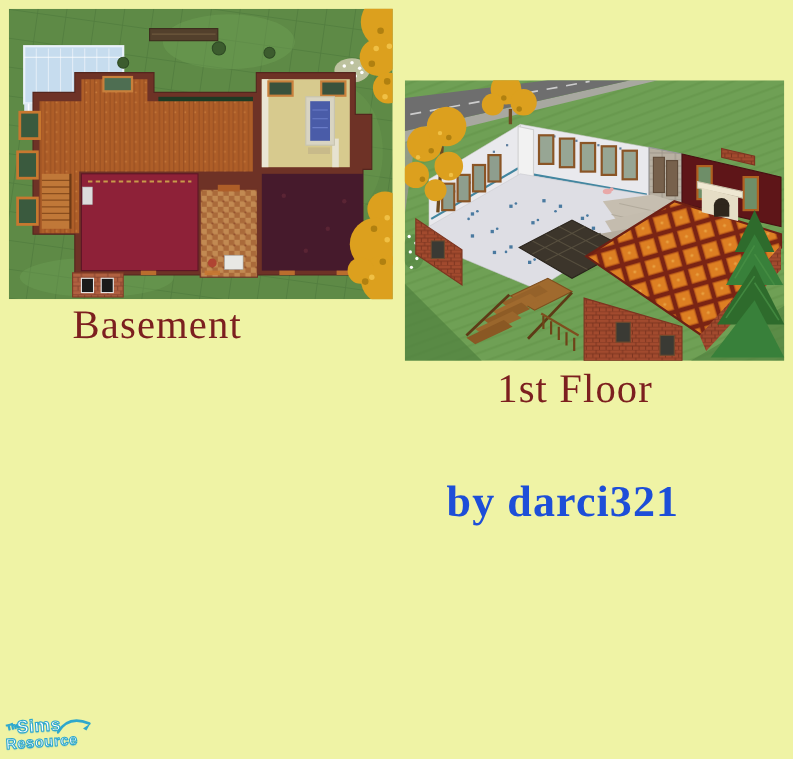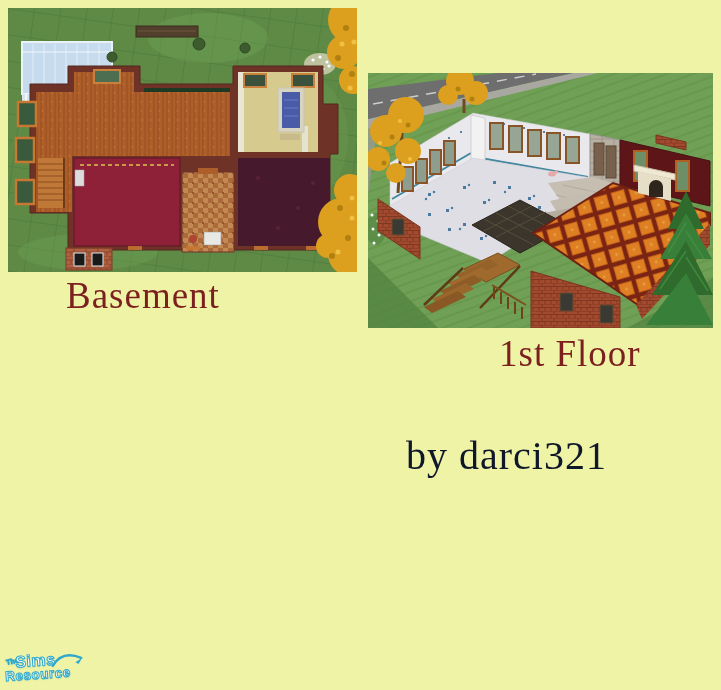--- a/index.html
+++ b/index.html
@@ -434,22 +434,22 @@
         <polygon points="318,118 300,156 336,156" fill="#2E6B2C"></polygon>
         <polygon points="318,140 292,186 344,186" fill="#38803A"></polygon>
         <polygon points="318,168 284,222 345,222" fill="#2E6B2C"></polygon>
         <polygon points="318,200 278,252 345,252" fill="#38803A"></polygon>
         <path d="M300,180 L318,150 M336,186 L318,158 M292,216 L318,178 M340,218 L318,184" stroke="#478F44" stroke-width="1.5" opacity="0.8"></path>
       </g>
     </svg>
   </div>
 
   <div class="caption caption-basement" style="color: rgb(124, 31, 31);">Basement</div>
-  <div class="caption caption-first-floor" style="color: rgb(124, 31, 31); margin-left: 47px;">1st Floor</div>
-  <div class="caption caption-credit" style="color: #0f172a;">by darci321</div>
+  <div class="caption caption-first-floor" style="color: rgb(124, 31, 31);">1st Floor</div>
+  <div class="caption caption-credit" style="color: #1d4ed8; font-weight: bold;">by darci321</div>
 
   <div class="tsr-logo">
     <span class="tsr-the" style="color: rgb(255, 255, 255);">The</span>
     <span class="tsr-sims" style="color: rgb(255, 255, 255);">Sims</span>
     <svg class="tsr-swoosh" width="34" height="16" viewBox="0 0 34 16">
       <path d="M1,13 C8,3 18,1 30,7" stroke="#2FA8CC" stroke-width="2.5" fill="none" stroke-linecap="round"></path>
       <path d="M24,11 L31,7 L27,13" fill="#2FA8CC"></path>
     </svg>
     <span class="tsr-resource" style="color: rgb(255, 255, 255);">Resource</span>
   </div>

